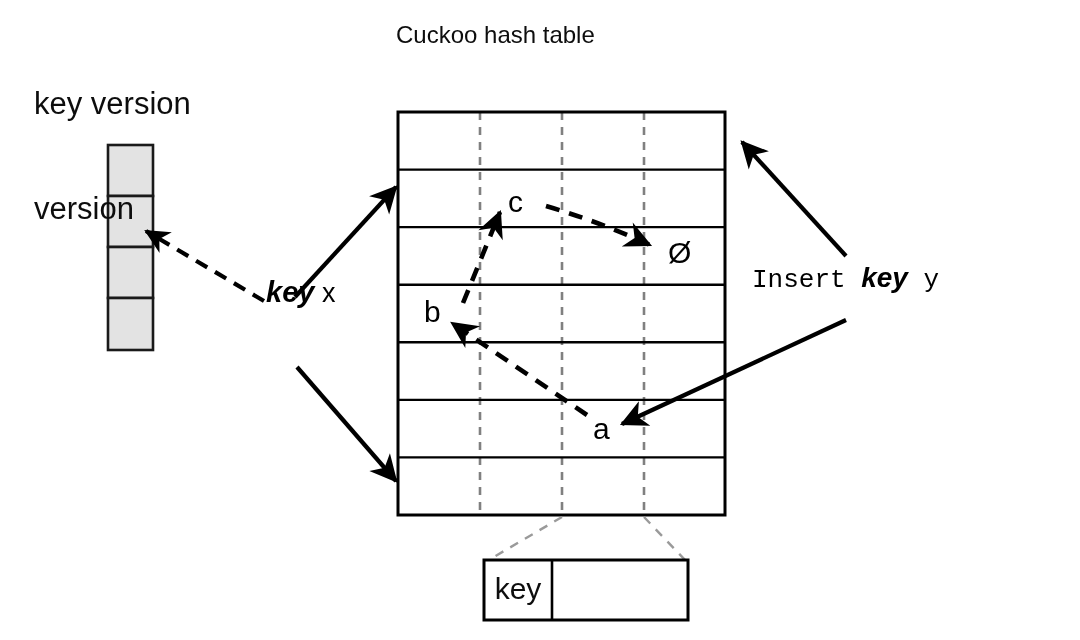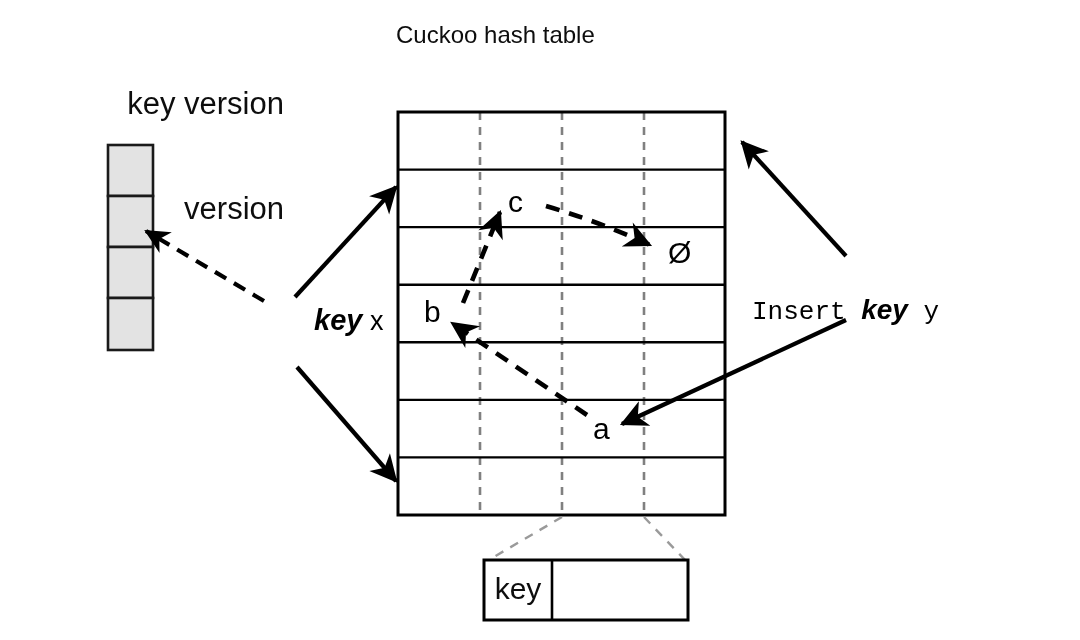--- a/index.html
+++ b/index.html
@@ -13,37 +13,37 @@
   #stage{position:relative;width:1080px;height:640px;}
 
   svg.layer{position:absolute;left:0;top:0;width:1080px;height:640px;overflow:visible;}
   svg.layer.below{z-index:1;}
   svg.layer.above{z-index:3;}
 
   .txt{position:absolute;z-index:4;white-space:pre;line-height:1.12;}
 
   .title-kvc{
     left:34px; top:18px; width:250px;
-    text-align:right; font-size:31px; color:#0d0d0d;
+    text-align:left; font-size:31px; color:#0d0d0d;
   }
   .title-cuckoo{
     left:396px; top:22px; font-size:24px; color:#0d0d0d;
   }
 
   .marker{font-size:30px;color:#000;}
   .marker-c{left:508px; top:185px;}
   .marker-empty{left:668px; top:236px;}
   .marker-b{left:424px; top:295px;}
   .marker-a{left:593px; top:412px;}
 
-  .keyx{left:266px; top:304px; font-size:28px;margin-left:48px;}
+  .keyx{left:266px; top:276px; font-size:28px;}
   .keyx .kw{font-weight:bold;font-style:italic;font-size:29px;}
   .keyx .var{font-size:27px;}
 
-  .insert{left:752px; top:262px; font-size:26px;margin-top:32px;}
+  .insert{left:752px; top:262px; font-size:26px;}
   .insert .mono{font-family:"Liberation Mono", monospace; font-size:26px; letter-spacing:0px;}
   .insert .kw{font-weight:bold;font-style:italic;font-family:"Liberation Sans",sans-serif;font-size:28px;}
 
   .kvcell{
     position:absolute; z-index:4;
     font-size:30px; color:#0d0d0d;
     text-align:center;
   }
   .kvcell.key{left:487px; top:572px; width:62px;}
   .kvcell.value{left:560px; top:572px; width:118px;}

